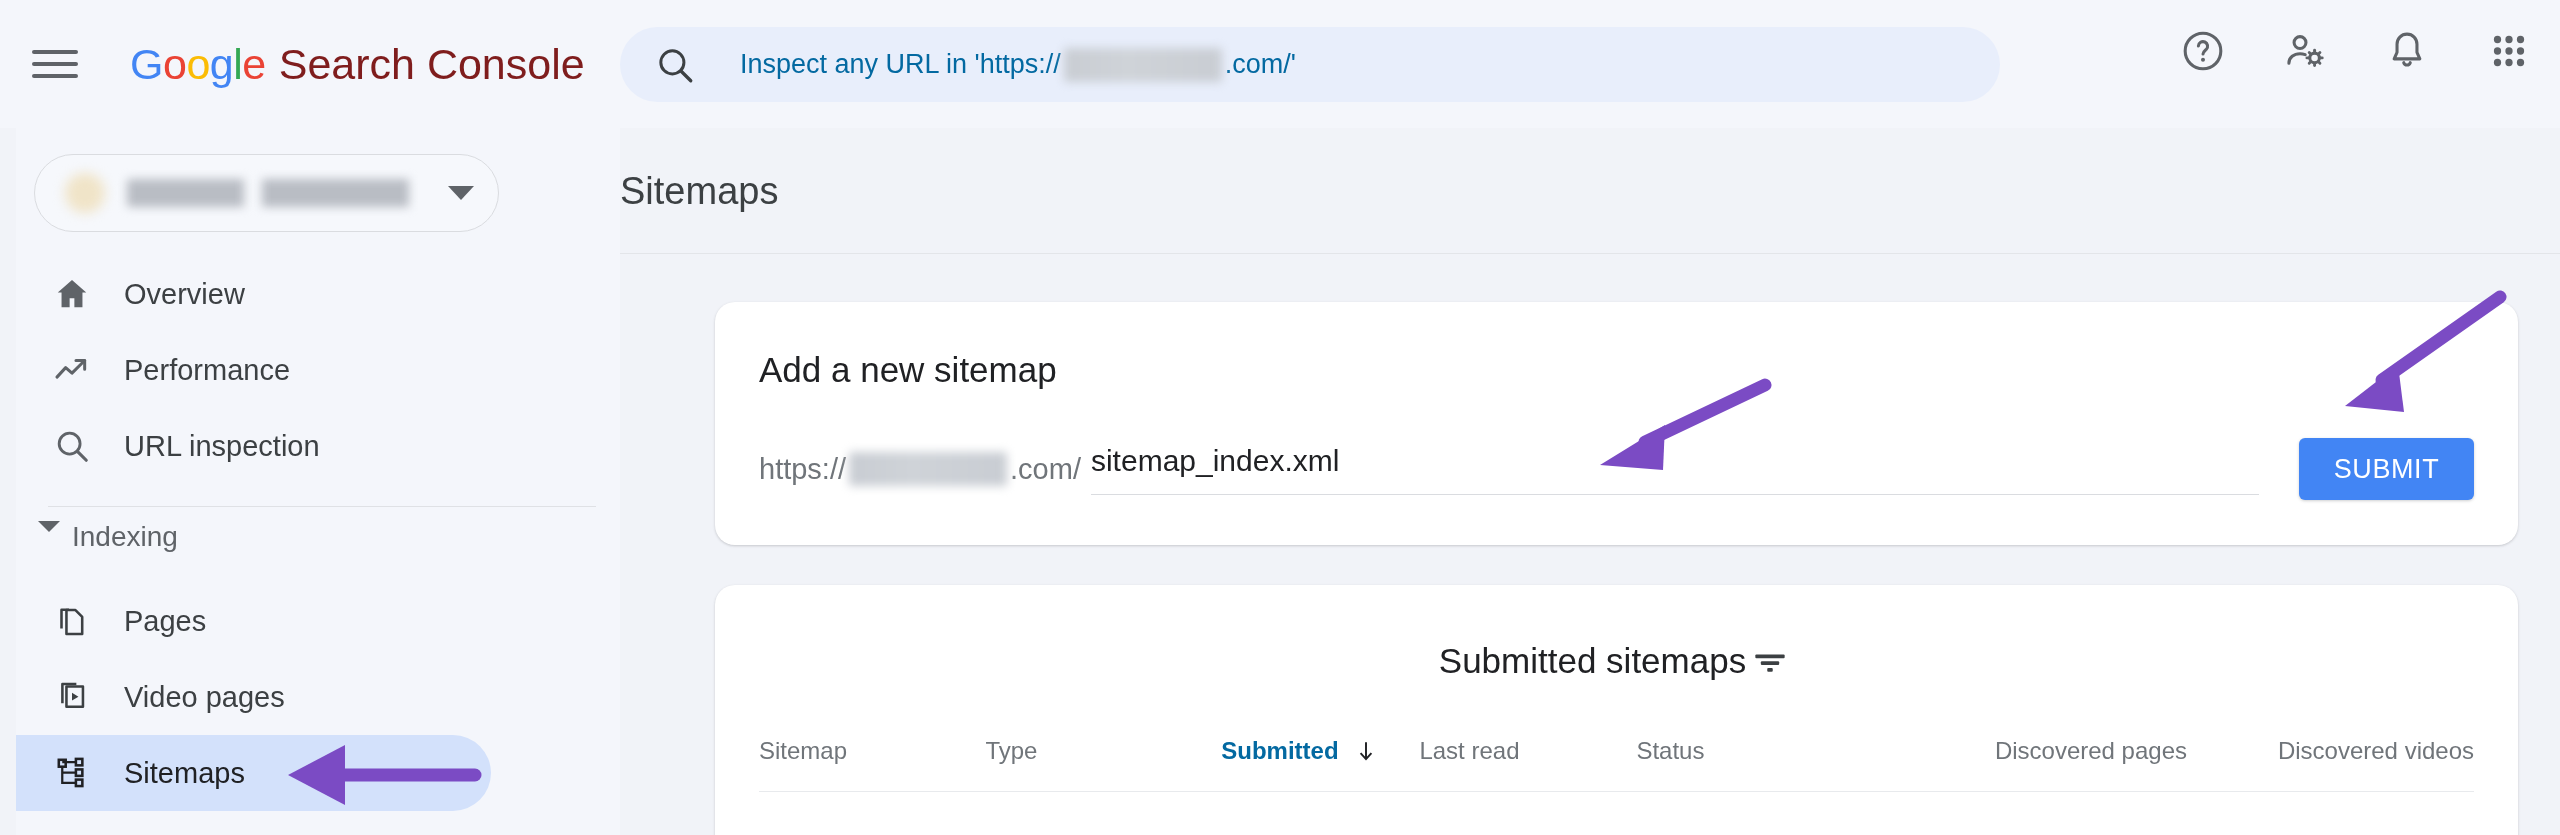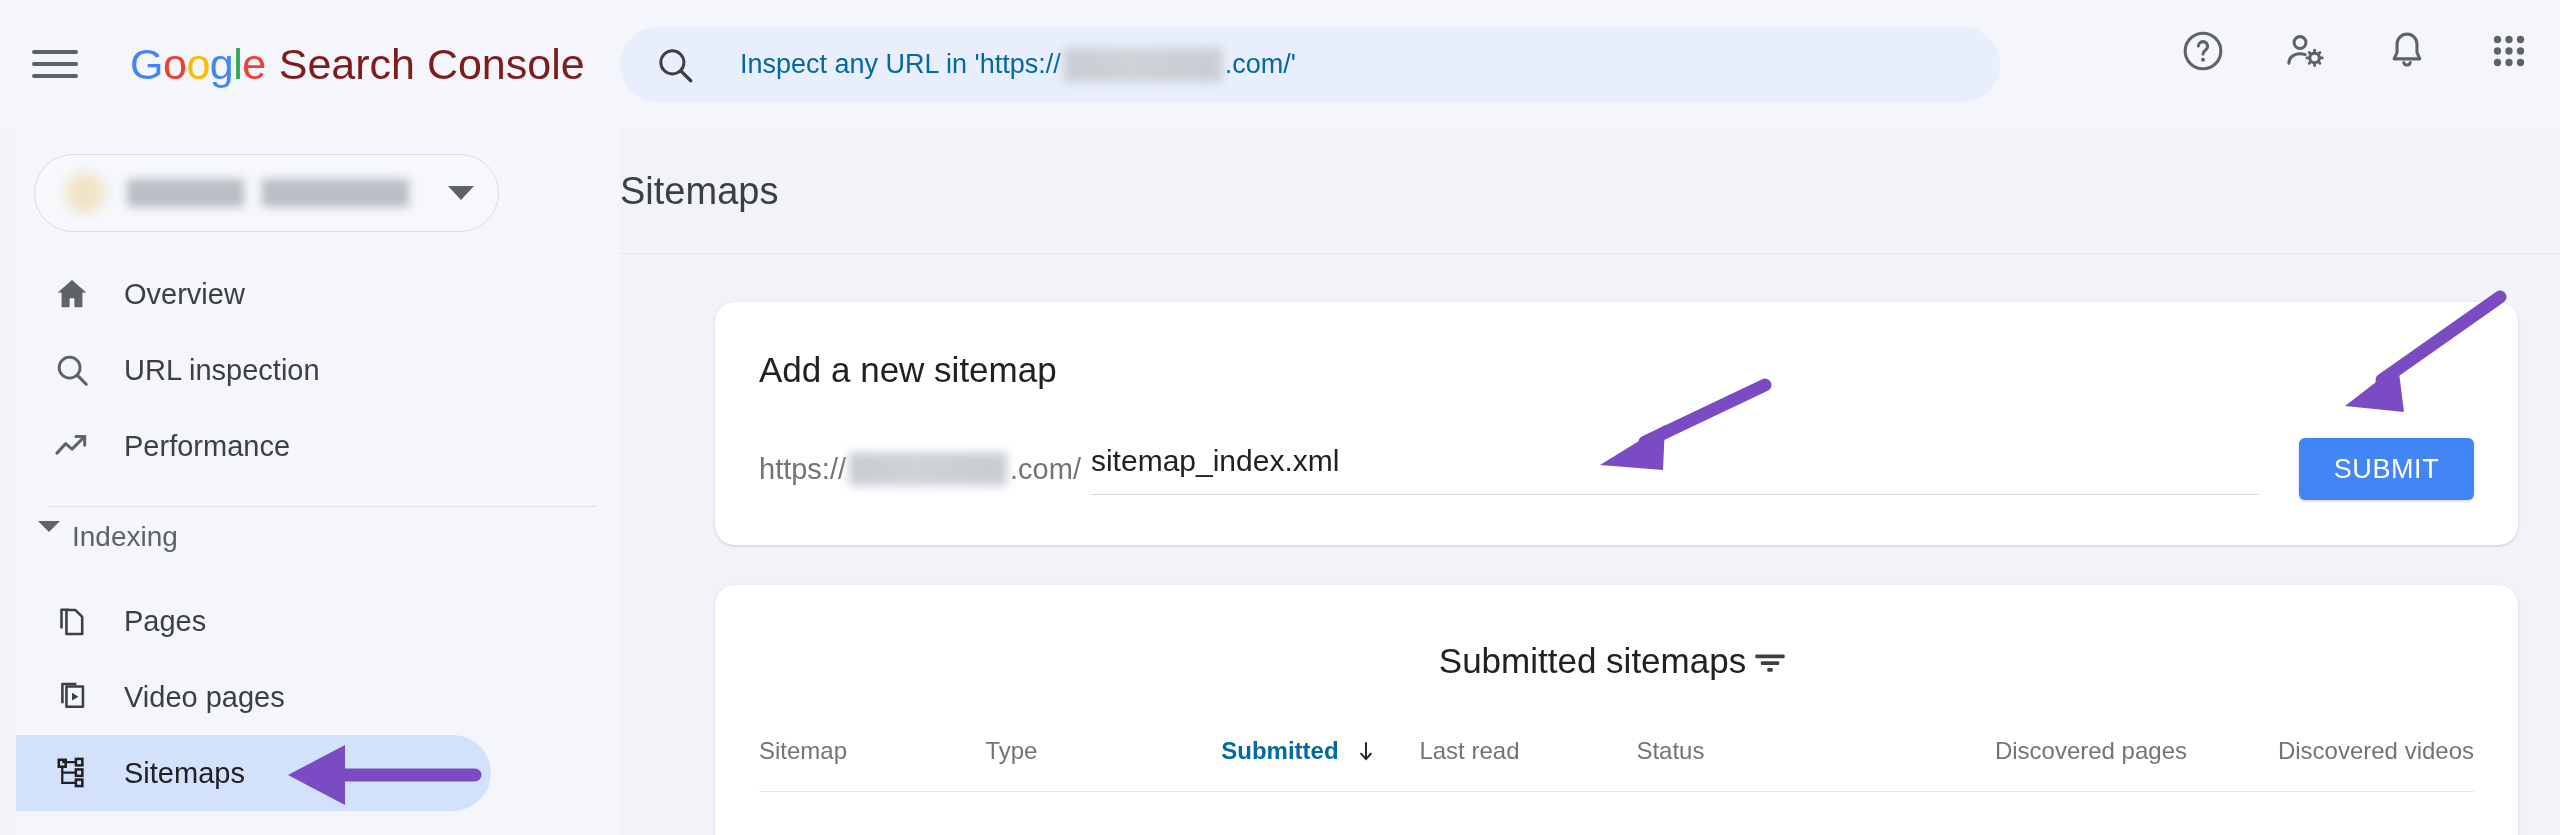--- a/index.html
+++ b/index.html
@@ -231,36 +231,36 @@
         <span class="nav-ico">
           <svg width="38" height="38" viewBox="0 0 24 24" fill="#5f6368">
               <path d="M12 3.2L3 11h2.4v9.3h5.1v-5.6h3v5.6h5.1V11H21z"></path>
             </svg>
         </span>
         <span class="nav-label">Overview</span>
       </div>
 
       <div class="nav-item">
         <span class="nav-ico">
+          <svg width="38" height="38" viewBox="0 0 24 24" fill="none" stroke="#5f6368" stroke-width="1.9" stroke-linecap="round" stroke-linejoin="round">
+            <polyline points="2.5,16.5 8,10.5 12,14 20,6"></polyline>
+              <polyline points="14.5,6 20,6 20,11.5"></polyline>
+          </svg>
+        </span>
+        <span class="nav-label">Performance</span>
+      </div>
+
+      <div class="nav-item">
+        <span class="nav-ico">
           <svg width="38" height="38" viewBox="0 0 24 24">
             <circle cx="10.5" cy="10.5" r="6.6" fill="none" stroke="#5f6368" stroke-width="1.8"></circle>
             <line x1="15.4" y1="15.4" x2="21" y2="21" stroke="#5f6368" stroke-width="2" stroke-linecap="round"></line>
           </svg>
         </span>
         <span class="nav-label">URL inspection</span>
-      </div>
-
-      <div class="nav-item">
-        <span class="nav-ico">
-          <svg width="38" height="38" viewBox="0 0 24 24" fill="none" stroke="#5f6368" stroke-width="1.9" stroke-linecap="round" stroke-linejoin="round">
-            <polyline points="2.5,16.5 8,10.5 12,14 20,6"></polyline>
-              <polyline points="14.5,6 20,6 20,11.5"></polyline>
-          </svg>
-        </span>
-        <span class="nav-label">Performance</span>
       </div>
 
       <div class="divider"></div>
 
       <div class="group-head">
         <span class="group-caret"></span>
         <span class="group-title">Indexing</span>
       </div>
 
       <div class="nav-item">

